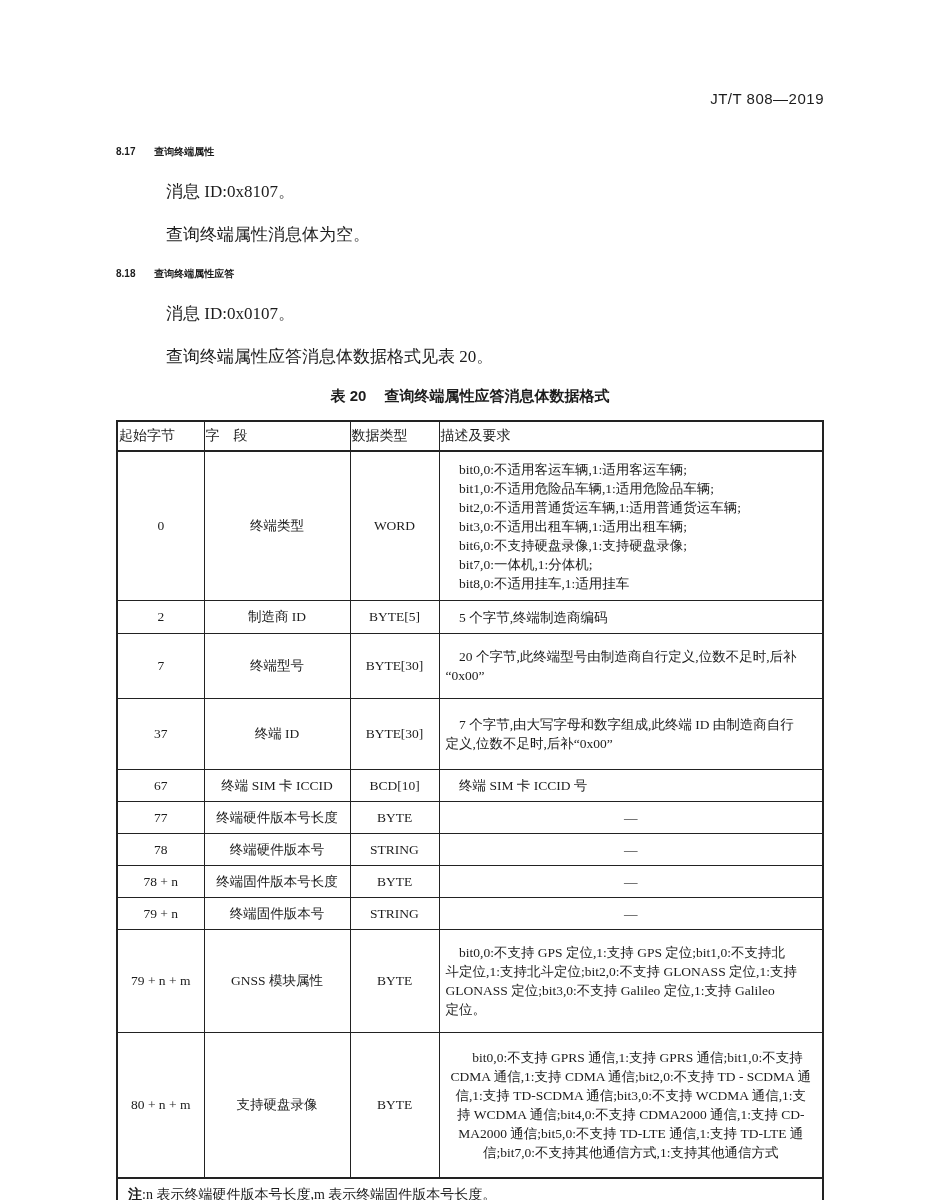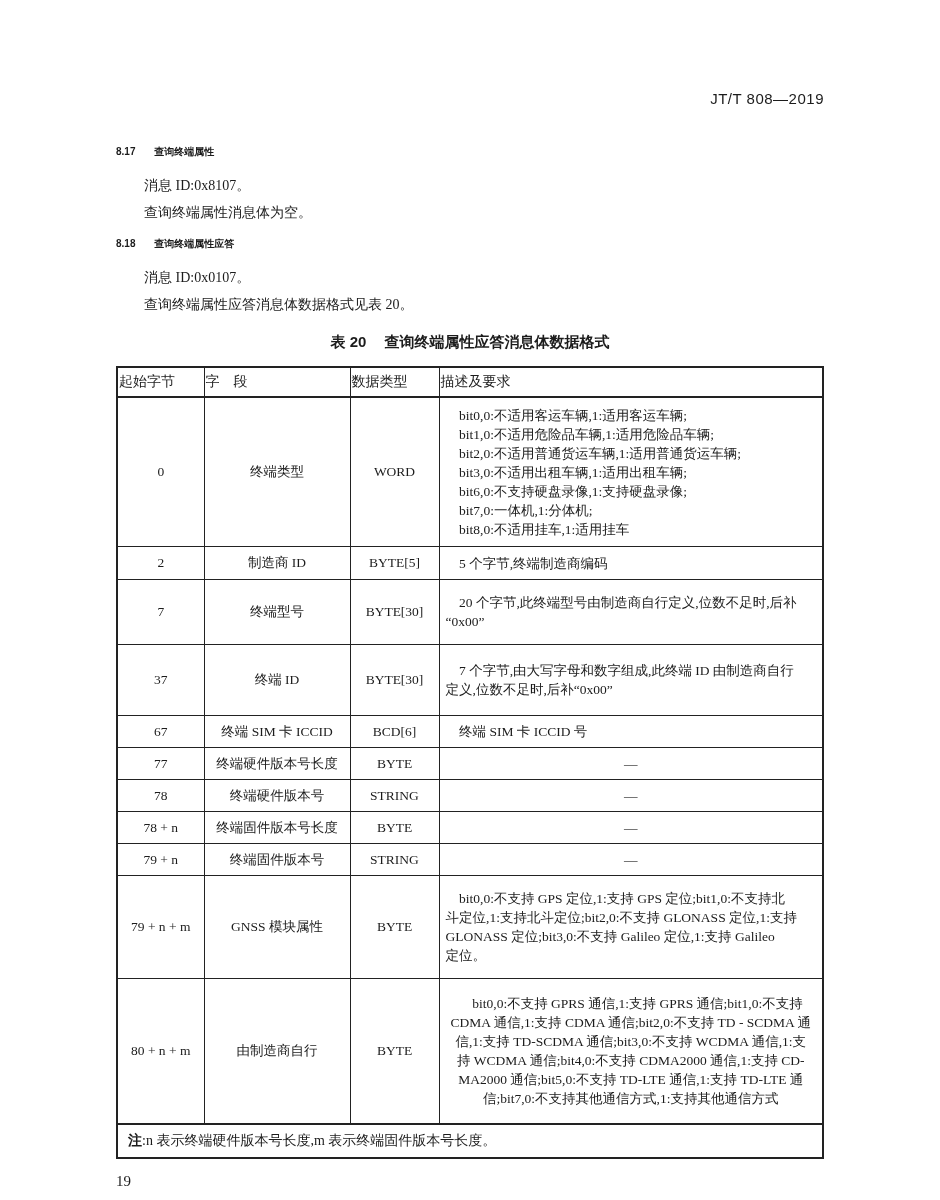--- a/index.html
+++ b/index.html
@@ -25,23 +25,23 @@
   .sec-heading {
     font-family: "Liberation Sans", "DejaVu Sans", sans-serif;
     font-weight: bold;
     font-size: 10px;
     line-height: 20px;
     margin: 0 0 10px 0;
   }
   .sec-heading .sec-num { margin-right: 16px; }
   .sec-paras { margin-bottom: 8px; }
   .para {
-    font-size: 14px;
+    font-size: 17px;
     line-height: 27px;
-    margin: 0;
+    margin: 16px;
     text-indent: 2em;
   }
   .sec-2 { margin-top: 8px; }
   .table-caption {
     text-align: center;
     font-family: "Liberation Sans", "DejaVu Sans", sans-serif;
     font-weight: bold;
     font-size: 15px;
     line-height: 20px;
     margin-top: 14px;
@@ -186,21 +186,21 @@
           <td class="cell-c">终端 ID</td>
           <td class="cell-c">BYTE[30]</td>
           <td class="cell-desc">
             <div class="desc-line indent">7 个字节,由大写字母和数字组成,此终端 ID 由制造商自行</div>
             <div class="desc-line">定义,位数不足时,后补“0x00”</div>
           </td>
         </tr>
         <tr>
           <td class="cell-c">67</td>
           <td class="cell-c">终端 SIM 卡 ICCID</td>
-          <td class="cell-c">BCD[6]</td>
+          <td class="cell-c">BCD[10]</td>
           <td class="cell-desc">
             <div class="desc-line indent">终端 SIM 卡 ICCID 号</div>
           </td>
         </tr>
         <tr>
           <td class="cell-c">77</td>
           <td class="cell-c">终端硬件版本号长度</td>
           <td class="cell-c">BYTE</td>
           <td class="cell-desc center">
             <div class="desc-line">—</div>
@@ -236,21 +236,21 @@
           <td class="cell-c">BYTE</td>
           <td class="cell-desc">
             <div class="desc-line indent">bit0,0:不支持 GPS 定位,1:支持 GPS 定位;bit1,0:不支持北</div>
             <div class="desc-line">斗定位,1:支持北斗定位;bit2,0:不支持 GLONASS 定位,1:支持</div>
             <div class="desc-line">GLONASS 定位;bit3,0:不支持 Galileo 定位,1:支持 Galileo</div>
             <div class="desc-line">定位。</div>
           </td>
         </tr>
         <tr>
           <td class="cell-c">80 + n + m</td>
-          <td class="cell-c">由制造商自行</td>
+          <td class="cell-c">支持硬盘录像</td>
           <td class="cell-c">BYTE</td>
           <td class="cell-desc">
             <div class="desc-line indent">bit0,0:不支持 GPRS 通信,1:支持 GPRS 通信;bit1,0:不支持</div>
             <div class="desc-line">CDMA 通信,1:支持 CDMA 通信;bit2,0:不支持 TD - SCDMA 通</div>
             <div class="desc-line">信,1:支持 TD-SCDMA 通信;bit3,0:不支持 WCDMA 通信,1:支</div>
             <div class="desc-line">持 WCDMA 通信;bit4,0:不支持 CDMA2000 通信,1:支持 CD-</div>
             <div class="desc-line">MA2000 通信;bit5,0:不支持 TD-LTE 通信,1:支持 TD-LTE 通</div>
             <div class="desc-line">信;bit7,0:不支持其他通信方式,1:支持其他通信方式</div>
           </td>
         </tr>

